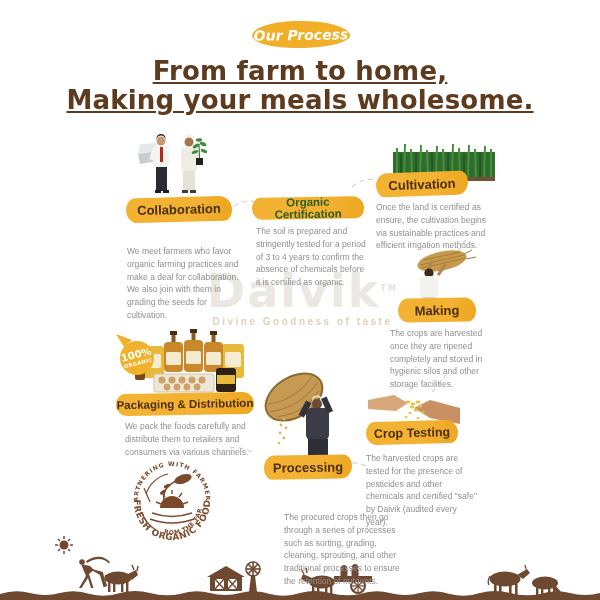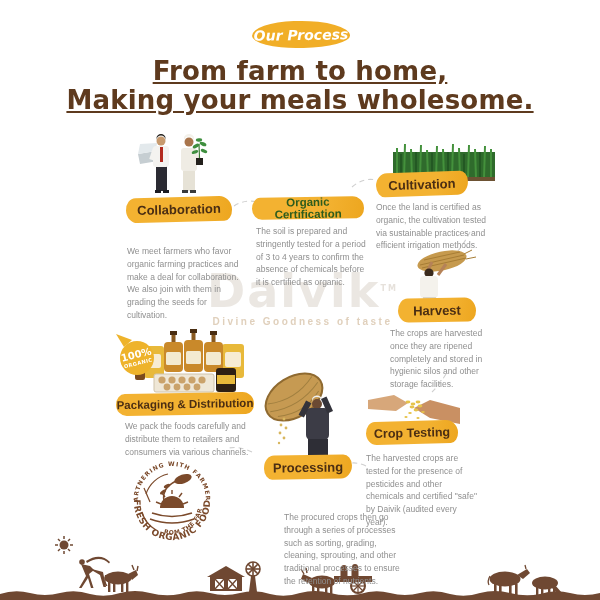--- a/index.html
+++ b/index.html
@@ -157,39 +157,39 @@
       <line x1="39" y1="38" x2="39" y2="13"></line>
         <line x1="55" y1="38" x2="55" y2="12"></line>
       <line x1="71" y1="38" x2="71" y2="14"></line>
         <line x1="87" y1="38" x2="87" y2="12"></line>
     </g>
     <rect x="0" y="37" width="102" height="4" fill="#6d5233"></rect>
   </svg>
   <div class="abs blob lbl-cultivation">
     <span>Cultivation</span>
   </div>
-  <div class="abs desc d-cultivation">Once the land is certified as organic, the cultivation tested via sustainable practices and efficient irrigation methods.</div>
+  <div class="abs desc d-cultivation">Once the land is certified as ensure, the cultivation begins via sustainable practices and efficient irrigation methods.</div>
 
   <svg class="abs ph ph-harvest" width="92" height="54" viewBox="0 0 92 54">
     <ellipse cx="54" cy="13" rx="25" ry="9.5" fill="#c69a4e" transform="rotate(-12 54 13)"></ellipse>
     <g stroke="#a77d35" stroke-width="1">
       <path d="M32,17 L76,7" fill="none"></path>
         <path d="M34,20 L78,10" fill="none"></path>
       <path d="M36,12 L72,4" fill="none"></path>
         <path d="M76,6 L84,2" fill="none"></path>
         <path d="M78,11 L88,9" fill="none"></path>
     </g>
     <line x1="38" y1="26" x2="44" y2="14" stroke="#b58258" stroke-width="3"></line>
     <line x1="50" y1="27" x2="58" y2="16" stroke="#b58258" stroke-width="3"></line>
     <circle cx="41" cy="25" r="4.6" fill="#3a2a1c"></circle>
     <rect x="32" y="28" width="18" height="22" rx="4" fill="#f4f2ec"></rect>
     <rect x="35" y="49" width="13" height="5" fill="#d9d5ca"></rect>
   </svg>
   <div class="abs blob lbl-harvest">
-    <span>Harvest</span>
+    <span>Making</span>
   </div>
   <div class="abs desc d-harvest">The crops are harvested once they are ripened completely and stored in hygienic silos and other storage facilities.</div>
 
   <svg class="abs ph ph-croptesting" width="92" height="42" viewBox="0 0 92 42">
     <polygon points="0,16 26,11 40,19 28,27 0,25" fill="#d7a77a"></polygon>
     <polygon points="92,40 62,34 46,24 62,16 92,24" fill="#c99063"></polygon>
     <g fill="#e6c34a">
       <ellipse cx="40" cy="18" rx="2.4" ry="1.4"></ellipse>
         <ellipse cx="45" cy="20" rx="2.4" ry="1.4"></ellipse>
       <ellipse cx="50" cy="18" rx="2.4" ry="1.4"></ellipse>

